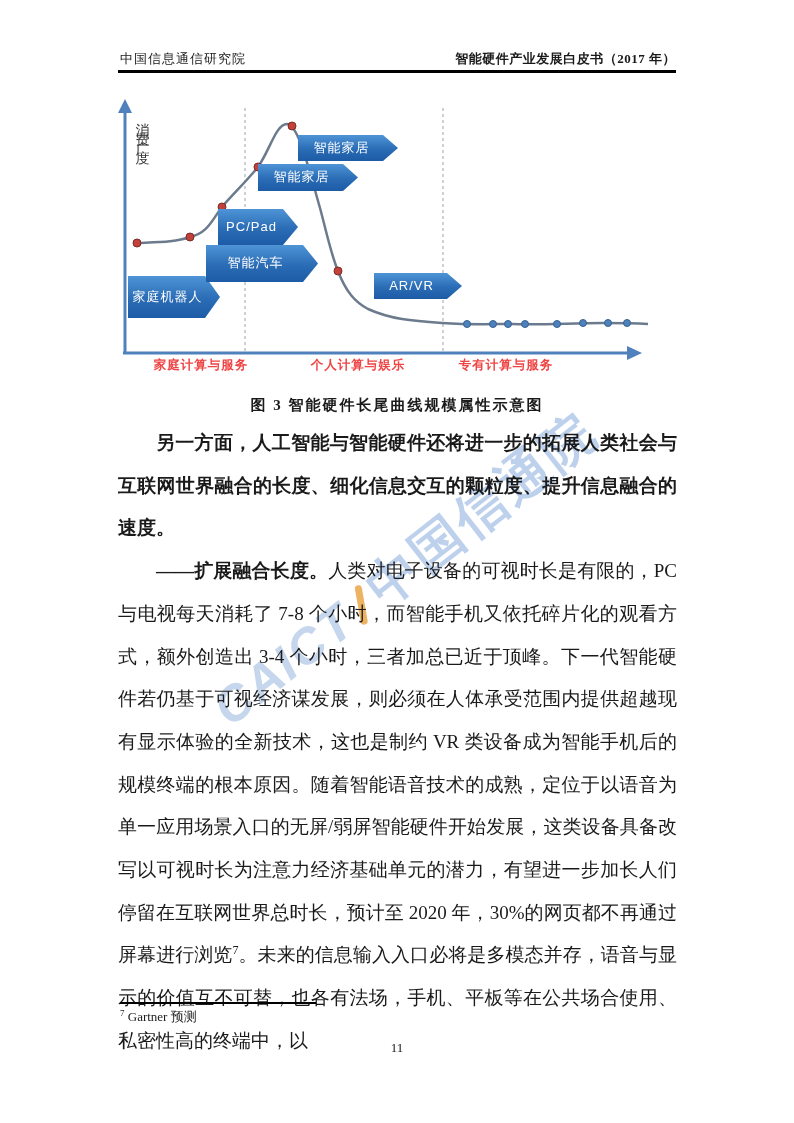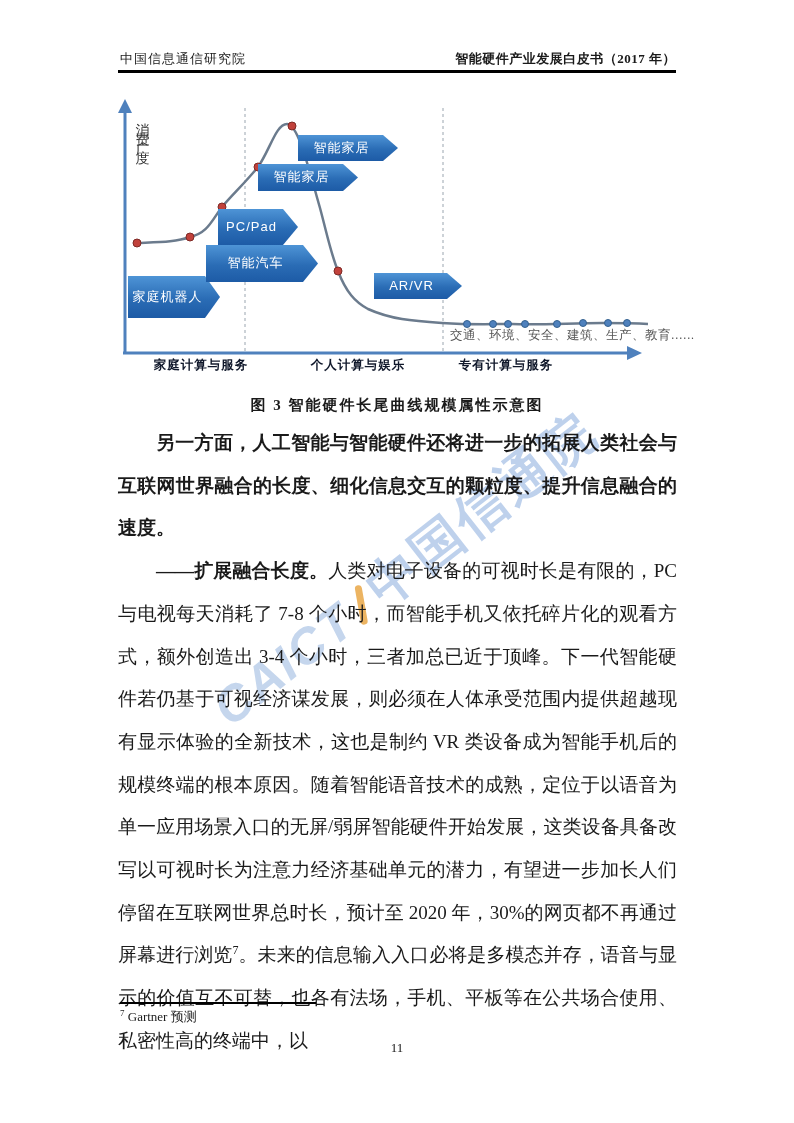--- a/index.html
+++ b/index.html
@@ -38,21 +38,21 @@
     padding-right:13px;box-sizing:border-box;
     filter:drop-shadow(1px 2px 1.5px rgba(40,60,90,0.35));
   }
   .b-robot {left:16px; top:180px;width:92px; height:42px;}
   .b-car   {left:94px; top:149px;width:112px;height:37px;}
   .b-pc    {left:106px;top:113px;width:80px; height:36px;}
   .b-home  {left:146px;top:68px; width:100px;height:27px;}
   .b-phone {left:186px;top:39px; width:100px;height:26px;}
   .b-arvr  {left:262px;top:177px;width:88px; height:26px;}
   .tail-text{position:absolute;left:338px;top:231px;font-size:12.5px;color:#555;letter-spacing:0.5px;}
-  .xcat{position:absolute;top:261px;width:150px;text-align:center;font-size:12.5px;font-weight:bold;color:#0f172a;letter-spacing:1px;}
+  .xcat{position:absolute;top:261px;width:150px;text-align:center;font-size:12.5px;font-weight:bold;color:#ef4444;letter-spacing:1px;}
   .xcat1{left:14px;} .xcat2{left:171px;} .xcat3{left:319px;}
   
   .caption{position:absolute;left:0;top:396px;width:794px;text-align:center;
            font-size:15px;font-weight:600;letter-spacing:2px;z-index:2;}
   
   .bodytext{position:absolute;left:118px;top:422px;width:559px;z-index:2;
             font-size:19px;line-height:42.7px;text-align:justify;}
   .bodytext p{margin:0;text-indent:2em;}
   .p-bold{font-weight:bold;}
   .lead{font-weight:bold;margin-top:8px;}
@@ -119,21 +119,20 @@
 
     <div class="y-label">消费广度</div>
 
     <div class="banner b-robot">家庭机器人</div>
     <div class="banner b-car">智能汽车</div>
     <div class="banner b-pc">PC/Pad</div>
     <div class="banner b-home">智能家居</div>
     <div class="banner b-phone">智能家居</div>
     <div class="banner b-arvr">AR/VR</div>
 
-    <div class="tail-text">交通、环境、安全、建筑、生产、教育......</div>
 
     <div class="xcat xcat1">家庭计算与服务</div>
     <div class="xcat xcat2">个人计算与娱乐</div>
     <div class="xcat xcat3">专有计算与服务</div>
   </div>
 
   <div class="caption">图 3  智能硬件长尾曲线规模属性示意图</div>
 
   <div class="bodytext">
     <p class="p-bold">另一方面，人工智能与智能硬件还将进一步的拓展人类社会与互联网世界融合的长度、细化信息交互的颗粒度、提升信息融合的速度。</p>

